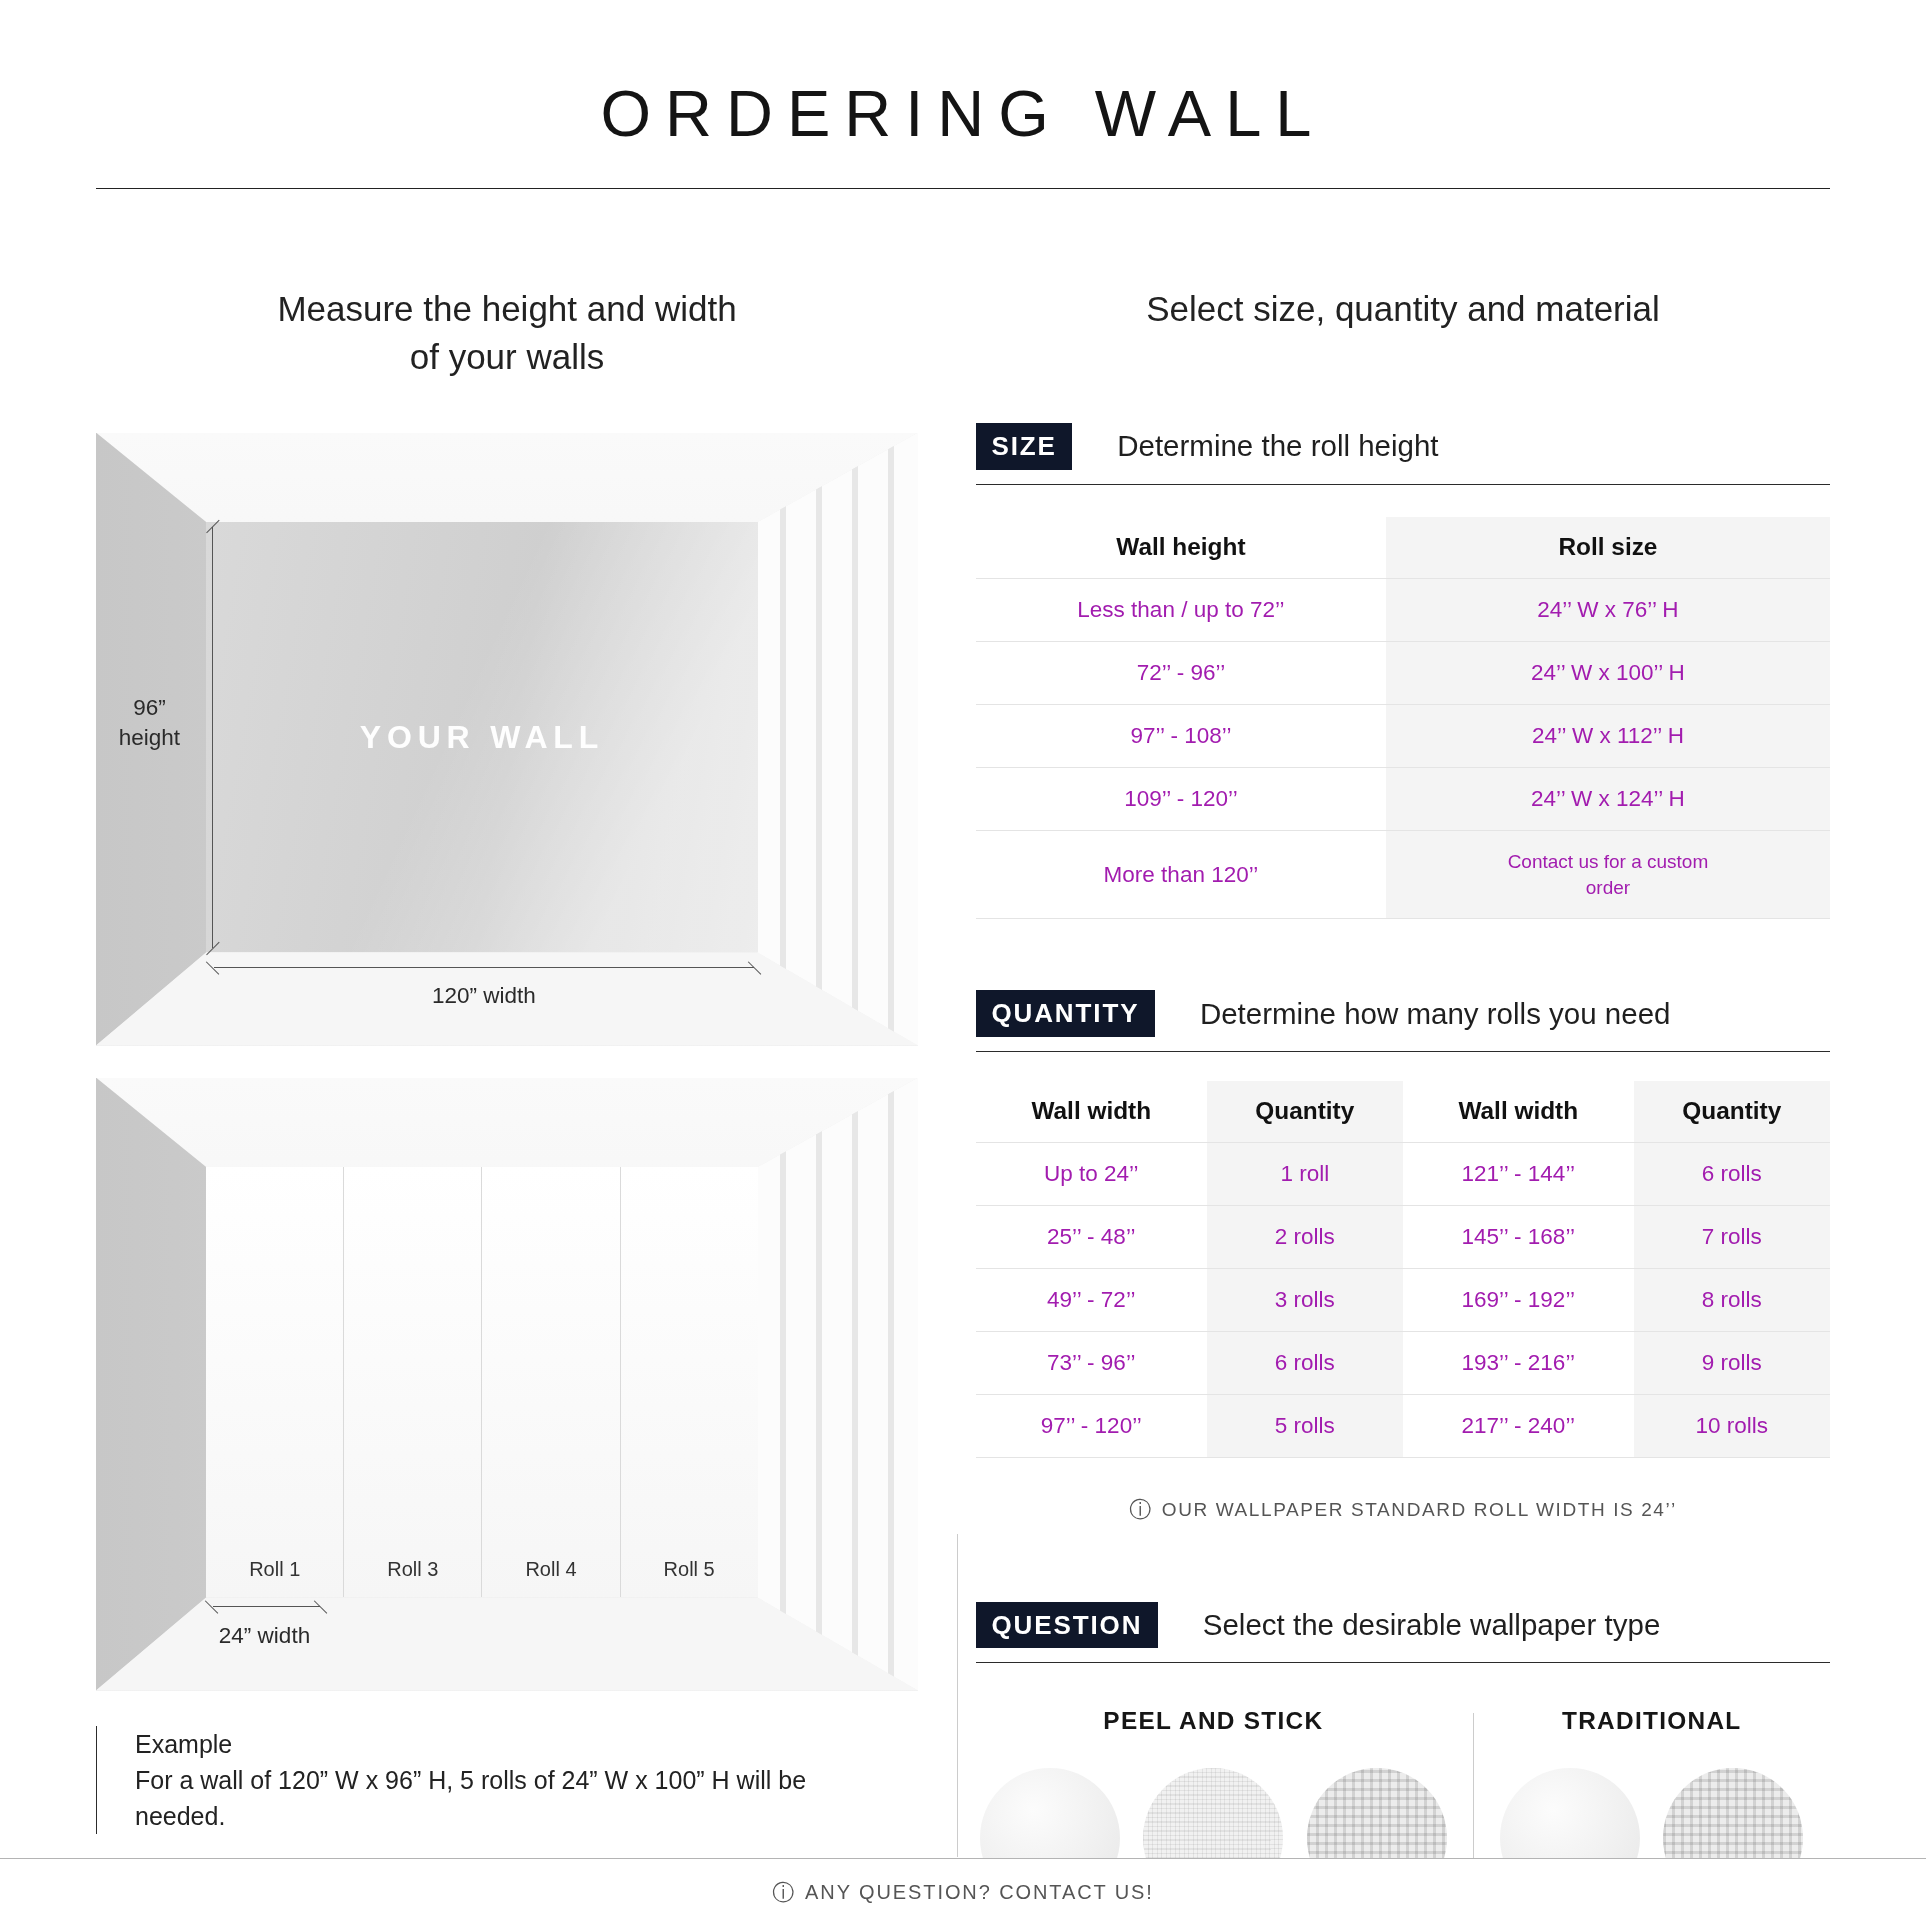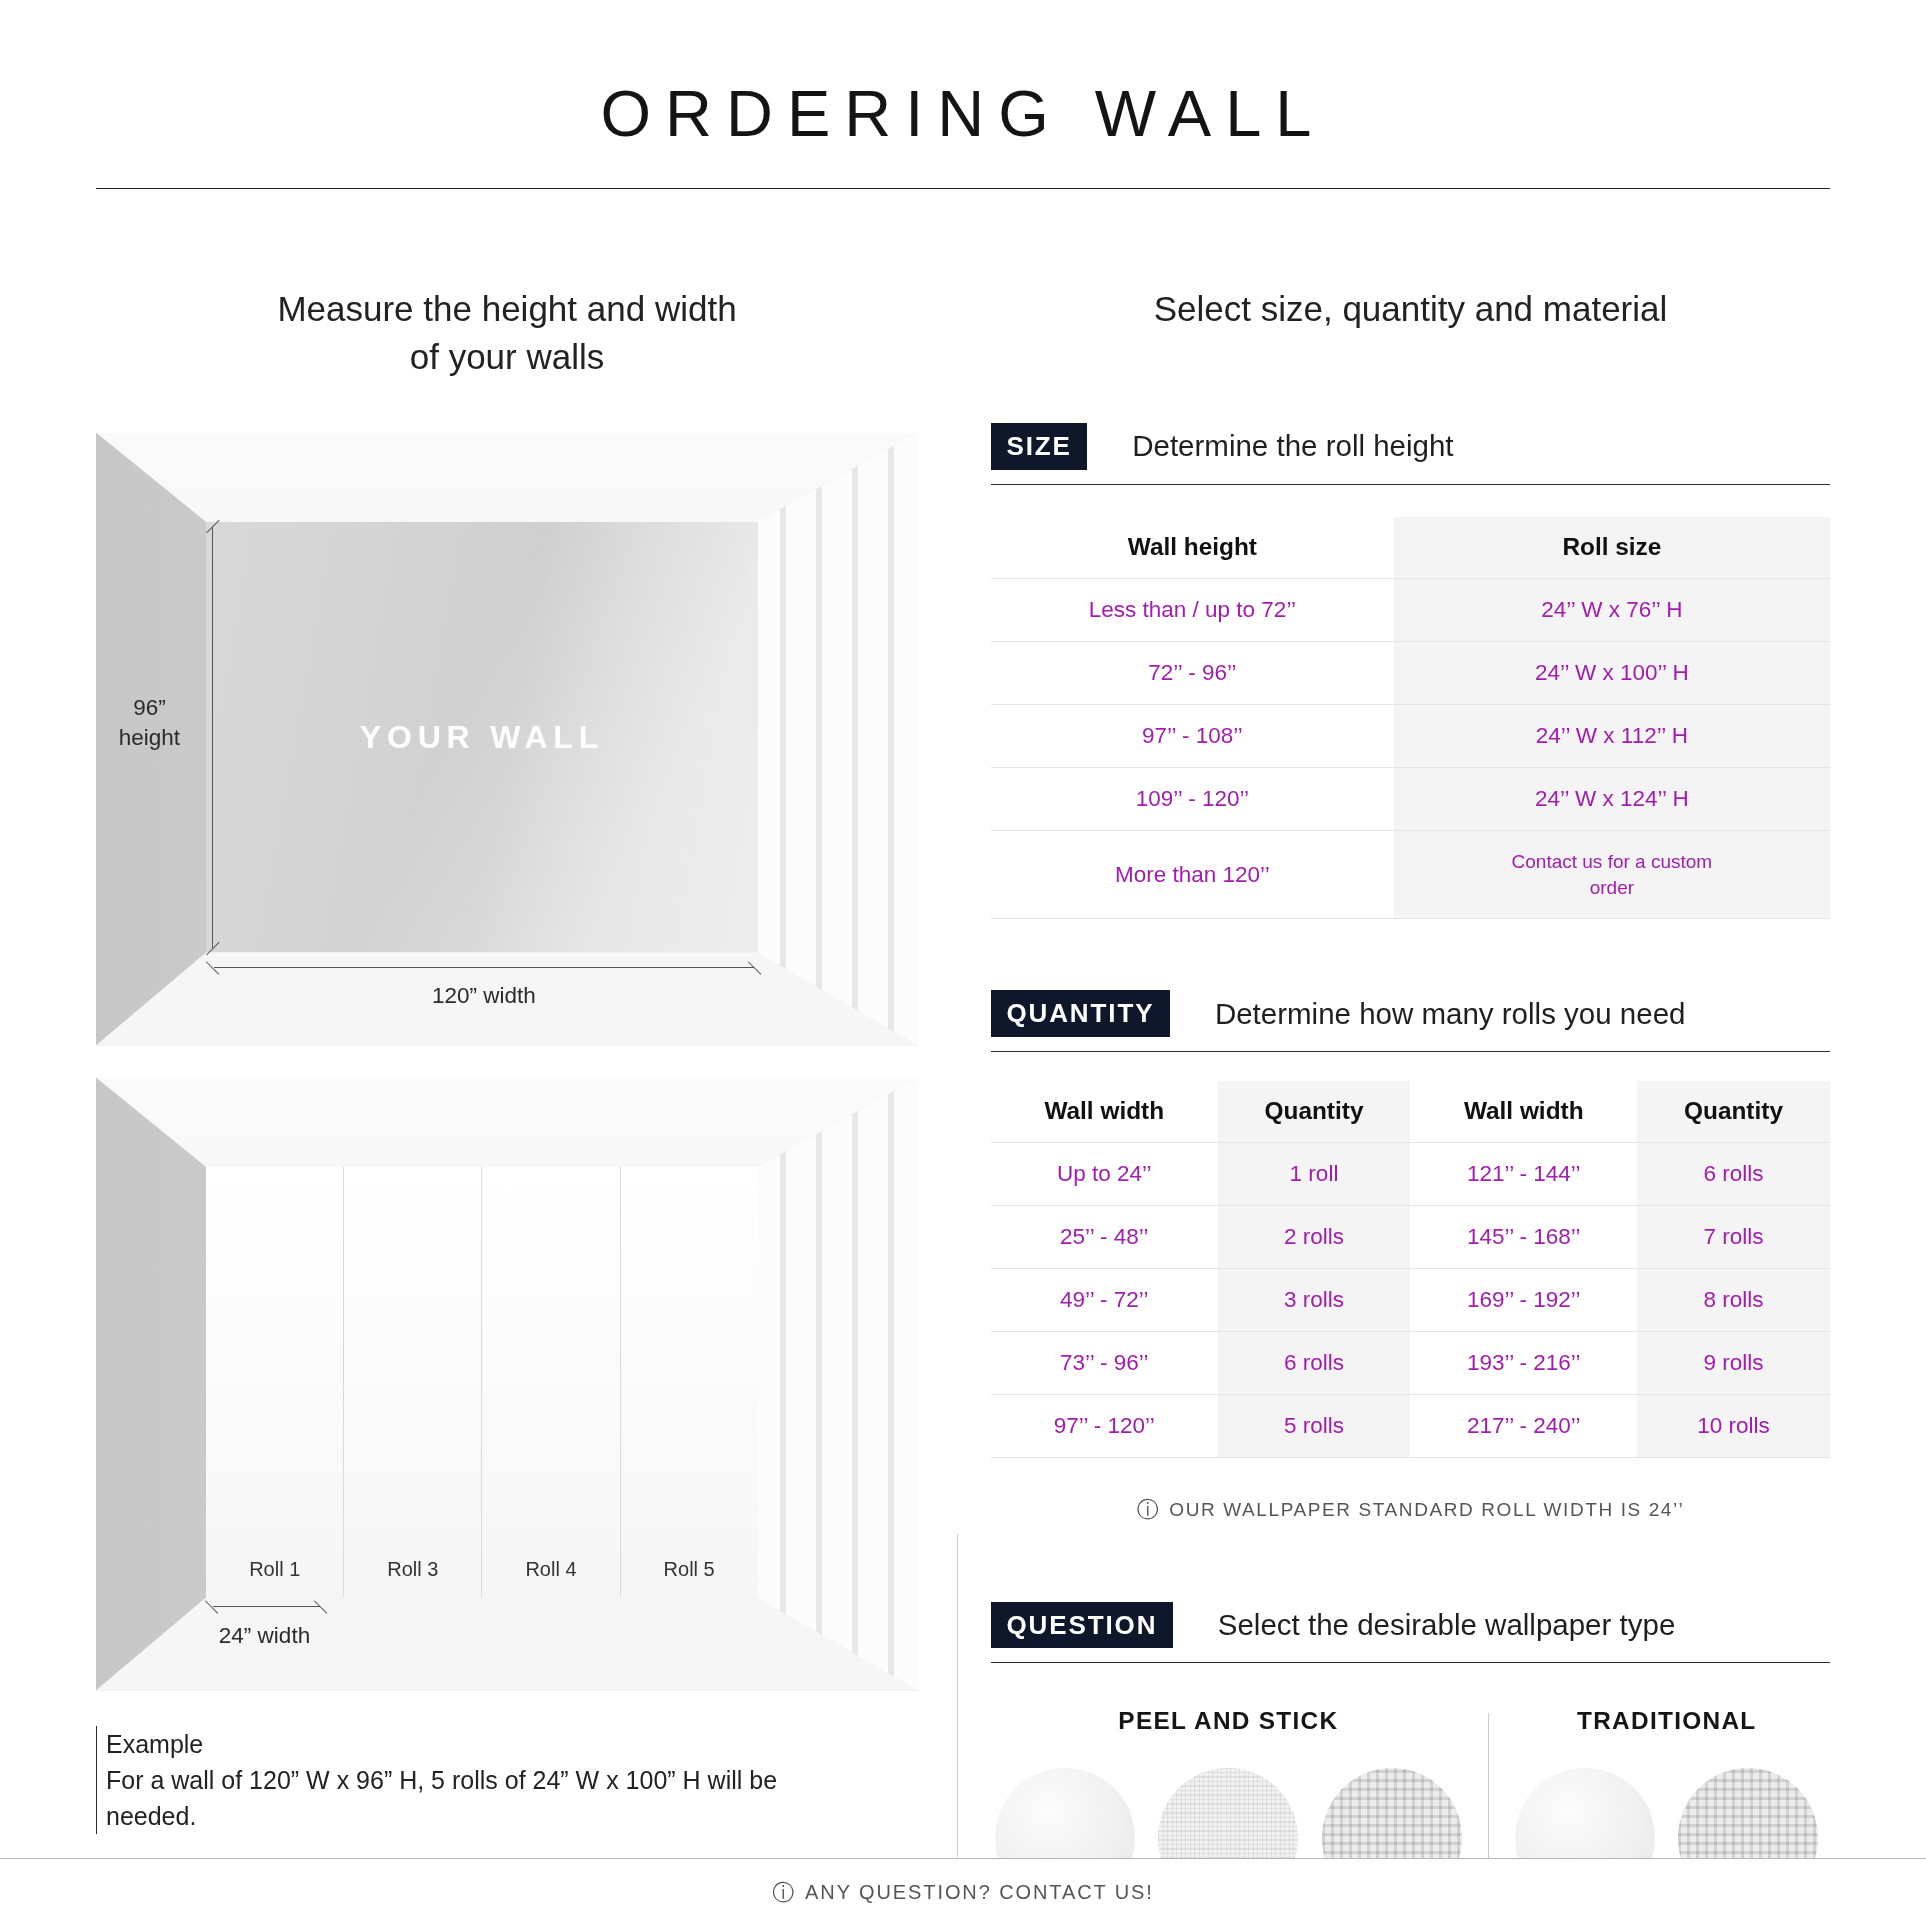--- a/index.html
+++ b/index.html
@@ -21,21 +21,21 @@
     font-weight:500;
     letter-spacing:14px;
     color:#141414;
   }
   .title-rule{
     margin:37px 96px 0 96px;
     border-top:1.9px solid #222222;
   }
 
   
-  .columns{ display:flex; padding:0 96px; gap:73px; align-items:flex-start; }
+  .columns{ display:flex; padding:0 96px; gap:58px; align-items:flex-start; }
   .col-left{ flex:0 0 822px; width:822px; }
   .col-right{ flex:1; min-width:0; }
   .col-heading{
     margin-top:96px;
     text-align:center;
     font-size:35px;
     line-height:1.38;
     font-weight:500;
     color:#222222;
     white-space:pre-line;
@@ -127,21 +127,21 @@
     border-right:1.3px solid #dadada;
     display:flex; align-items:flex-end; justify-content:center;
   }
   .roll:last-child{ border-right:none; }
   .roll-label{ font-size:20px; color:#333333; padding-bottom:16.7px; }
 
   
   .example{
     margin-top:35px;
     border-left:1.9px solid #2c2c2c;
-    padding-left:9px;
+    padding-left:38px;
     max-width:745px;
     font-size:25px; line-height:1.45; color:#222222;
   }
 
   
   .section{ width:100%; }
   .size-section{ margin-top:90px; }
   .qty-section{ margin-top:71px; }
   .material-section{ margin-top:77px; }
   .section-header{

